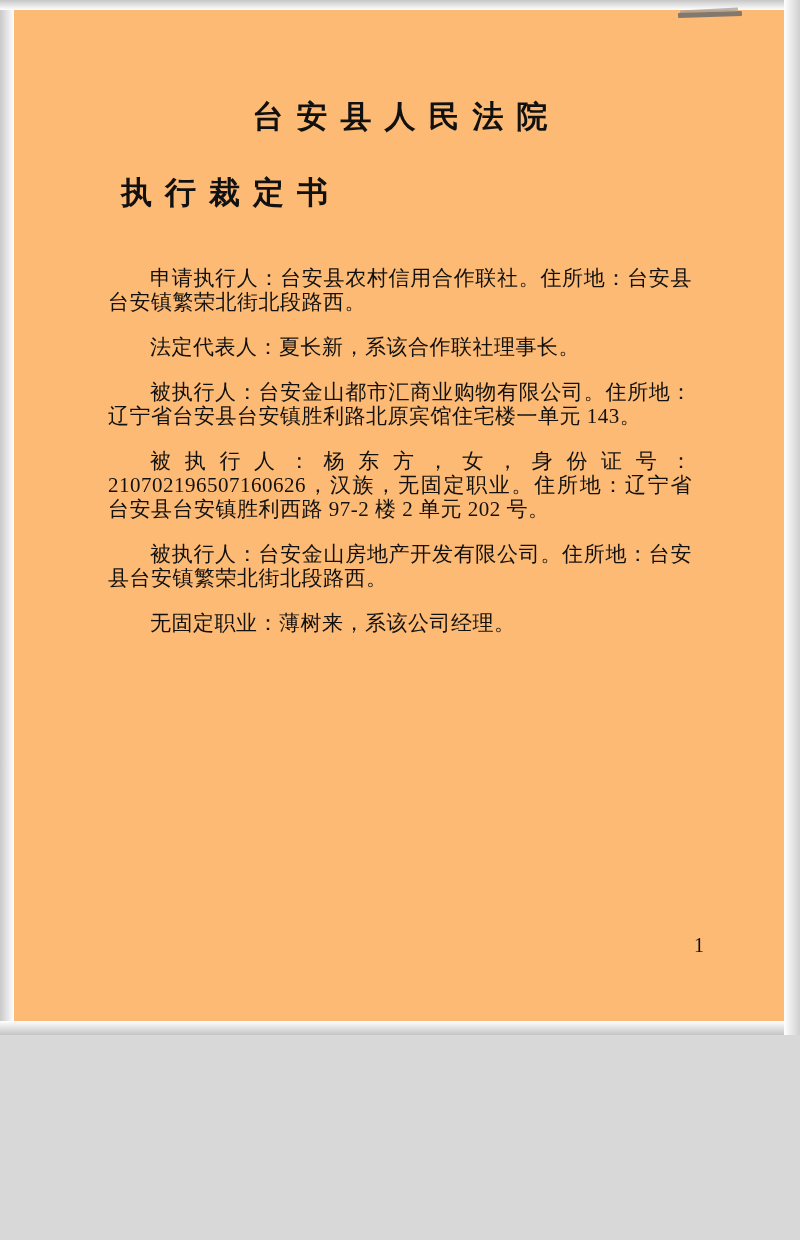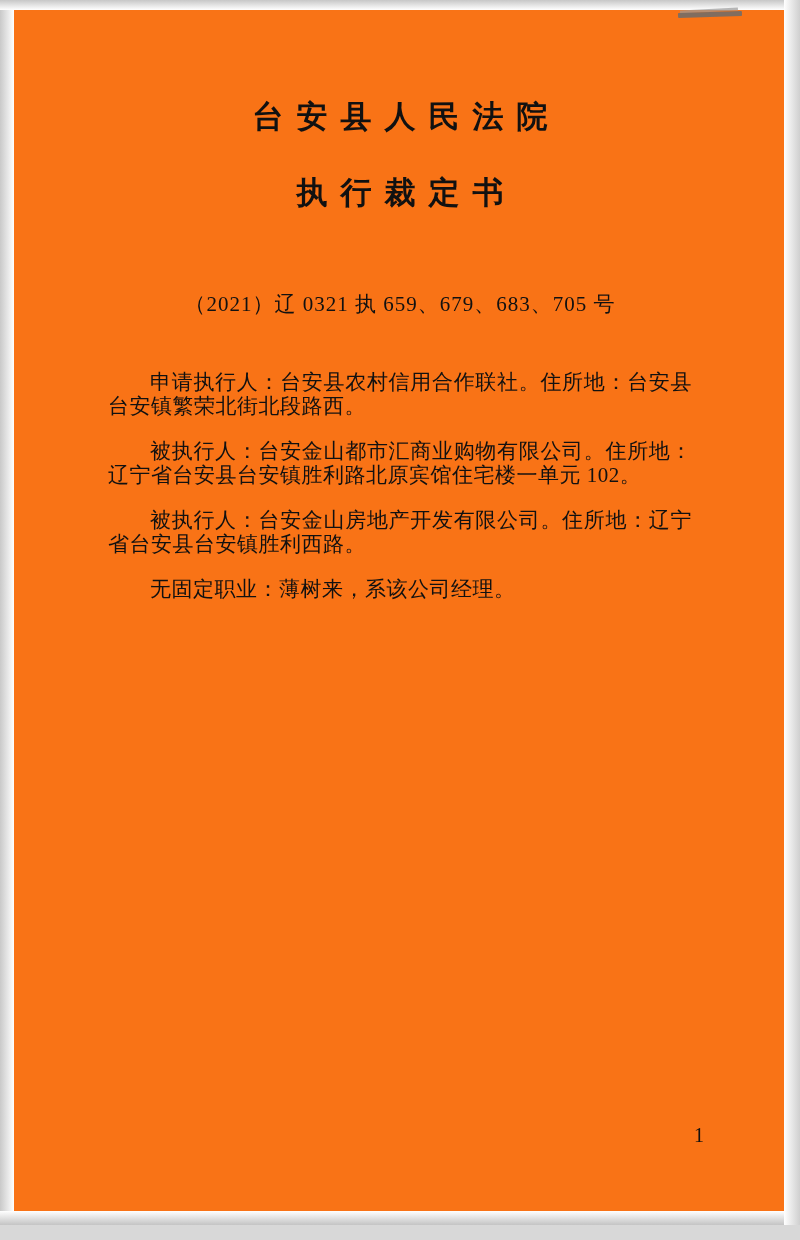--- a/index.html
+++ b/index.html
@@ -8,22 +8,22 @@
   }
   body {
     width: 800px;
     height: 1240px;
     background: #d8d8d8;
     font-family: "Liberation Serif", serif;
   }
   .page {
     position: relative;
     width: 800px;
-    height: 1225px;
-    background: #f97316;
+    height: 1035px;
+    background: #fdba74;
     box-sizing: border-box;
     overflow: hidden;
   }
   
   .page::before {
     content: "";
     position: absolute;
     left: 0; top: 0; bottom: 0;
     width: 14px;
     background: linear-gradient(to right, #c9c9c9, #ffffff);
@@ -90,21 +90,20 @@
     text-align: center;
     font-size: 31px;
     font-weight: bold;
     letter-spacing: 13px;
     text-indent: 13px;
     color: #111;
     margin-top: 96px;
     font-family: "Liberation Serif", serif;
   }
   .doc-subtitle {
-    text-align: center;
     font-size: 31px;
     font-weight: bold;
     letter-spacing: 13px;
     text-indent: 13px;
     color: #111;
     margin-top: 34px;
   }
   .case-no {
     text-align: center;
     font-size: 21px;
@@ -140,25 +139,26 @@
   <div class="bottom-shade"></div>
 
   <div class="stamp-mark">
     <div class="bar2"></div>
     <div class="bar"></div>
   </div>
 
   <div class="content">
     <div class="doc-title">台安县人民法院</div>
     <div class="doc-subtitle">执行裁定书</div>
-    <div class="case-no">（2021）辽 0321 执 659、679、683、705 号</div>
 
     <div class="body-text">
       <p class="para">申请执行人：台安县农村信用合作联社。住所地：台安县台安镇繁荣北街北段路西。</p>
-      <p class="para">被执行人：台安金山都市汇商业购物有限公司。住所地：辽宁省台安县台安镇胜利路北原宾馆住宅楼一单元 102。</p>
-      <p class="para">被执行人：台安金山房地产开发有限公司。住所地：辽宁省台安县台安镇胜利西路。</p>
+      <p class="para">法定代表人：夏长新，系该合作联社理事长。</p>
+      <p class="para">被执行人：台安金山都市汇商业购物有限公司。住所地：辽宁省台安县台安镇胜利路北原宾馆住宅楼一单元 143。</p>
+      <p class="para">被执行人：杨东方，女，身份证号：210702196507160626，汉族，无固定职业。住所地：辽宁省台安县台安镇胜利西路 97-2 楼 2 单元 202 号。</p>
+      <p class="para">被执行人：台安金山房地产开发有限公司。住所地：台安县台安镇繁荣北街北段路西。</p>
       <p class="para">无固定职业：薄树来，系该公司经理。</p>
 
     </div>
   </div>
 
   <div class="page-number">1</div>
 </div>
 
 </body></html>

